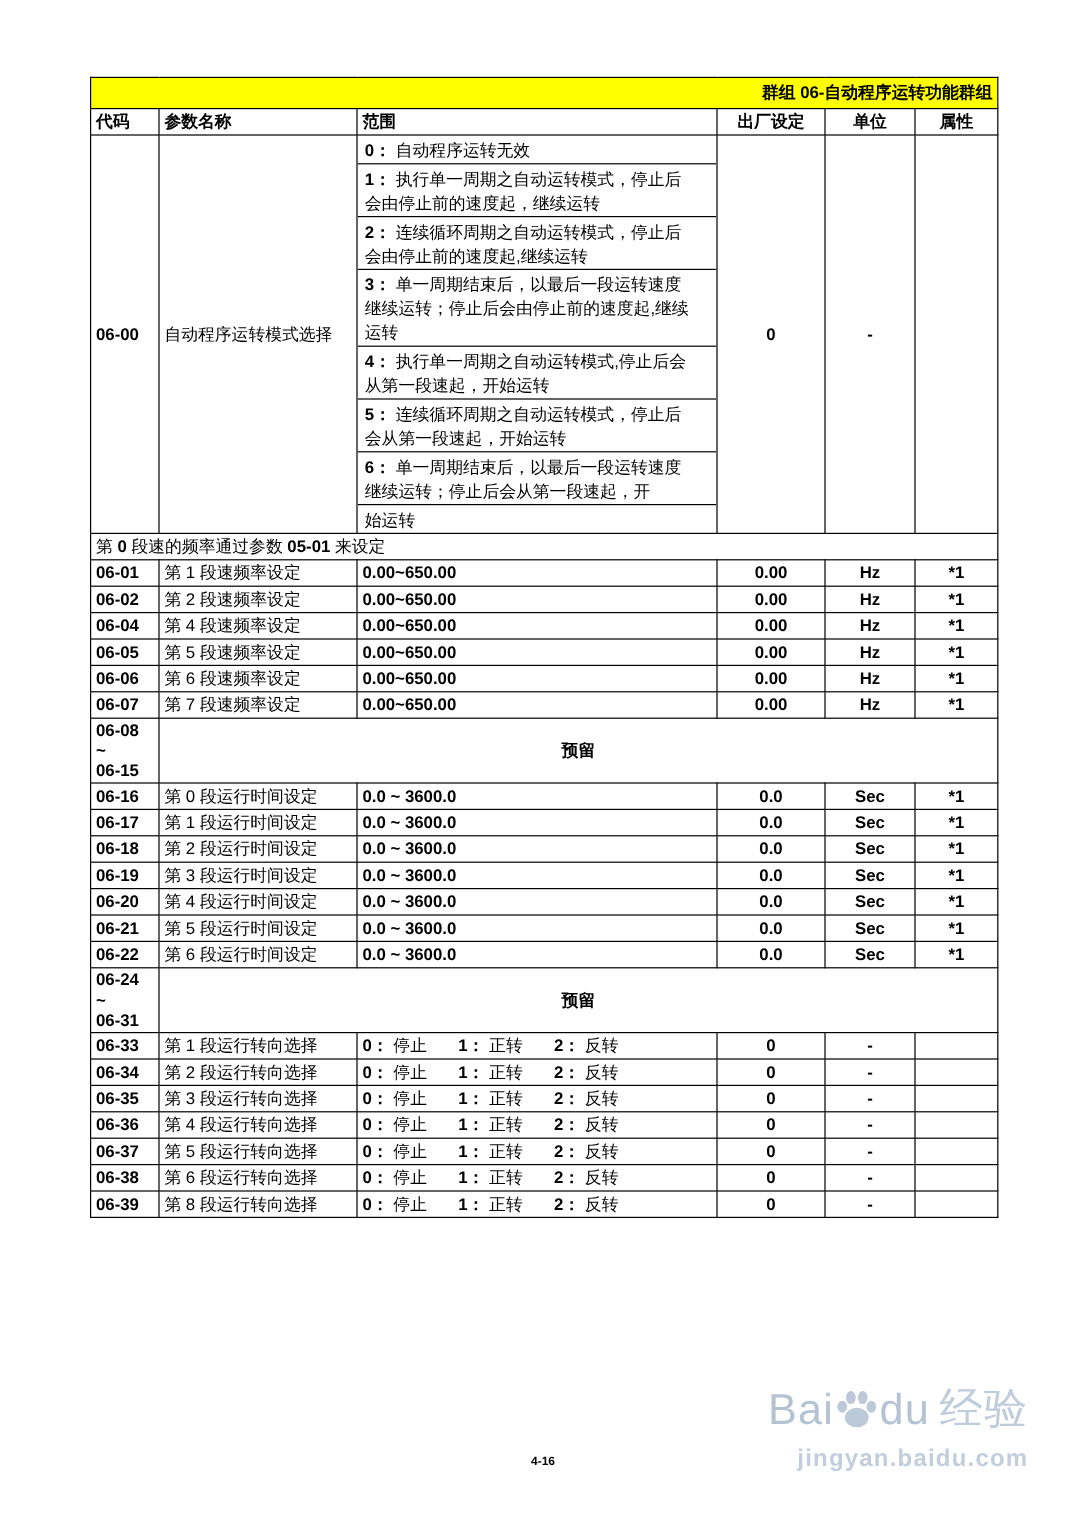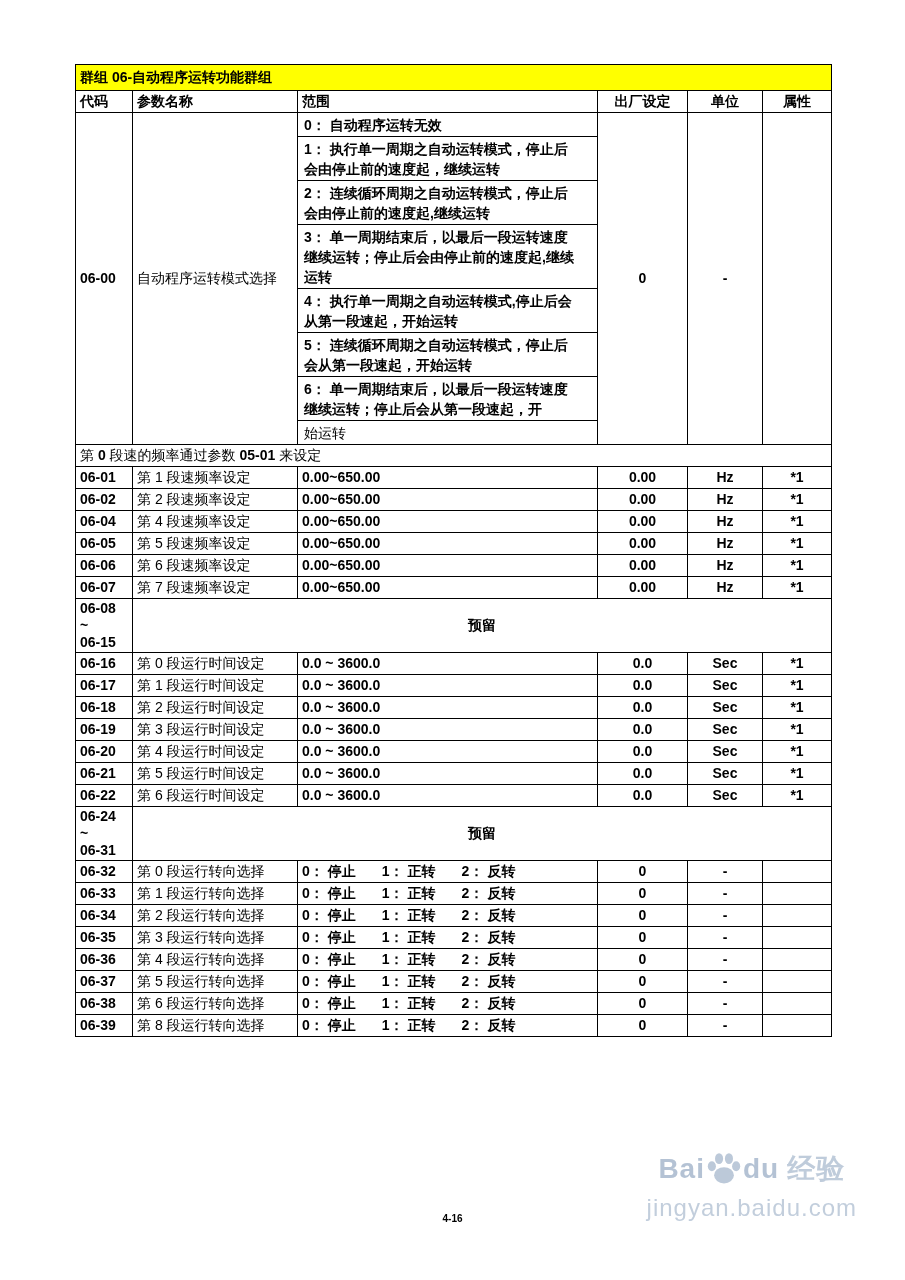--- a/index.html
+++ b/index.html
@@ -9,54 +9,54 @@
 
   table.param{position:absolute;left:75px;top:64px;width:756px;border-collapse:collapse;table-layout:fixed}
   .param td{border:1px solid #000;font-size:14px;line-height:17px;padding:2px 4px;vertical-align:middle;overflow:hidden;word-break:break-all}
   col.w-code{width:57px}
   col.w-name{width:165px}
   col.w-range{width:300px}
   col.w-def{width:90px}
   col.w-unit{width:75px}
   col.w-attr{width:69px}
 
-  .title{background:#ffff00;text-align:left;font-weight:bold;font-size:15px;height:26px;padding:3px}
+  .title{background:#ffff00;text-align:right;font-weight:bold;font-size:15px;height:26px;padding:3px}
   .hd{font-weight:bold;height:22px}
   .hl{text-align:left;padding-left:8px}
   .hc{text-align:center}
 
   .c-code{font-weight:bold;padding-left:8px;height:22px}
   .c-name{padding-left:6px}
   .c-range{font-weight:bold;padding-left:7px}
   .c-def,.c-unit,.c-attr{font-weight:bold;text-align:center}
   .vb{vertical-align:bottom}
   .name-wrap{max-width:142px;line-height:20px;padding-bottom:1px}
 
   td.opts{padding:0;vertical-align:top;font-weight:normal}
   .option{border-bottom:1px solid #000;padding:2px 16px 1px 6px;line-height:20px}
   .onum{font-weight:bold;margin-right:4px}
-  .otxt{font-weight:bold}
+  .otxt{font-weight:normal}
   .overflow{padding:2px 6px 1px;line-height:20px}
 
   .note{font-weight:normal;padding-left:8px;height:22px}
   .note .b{font-weight:bold}
 
   .reserved .c-code{padding-top:1px;padding-bottom:1px}
   .reserved .c-code div{line-height:17px}
   .res-label{text-align:center;font-weight:bold}
 
   .gap{margin-right:26px}
 
   .pageno{position:absolute;left:0;width:905px;top:1213px;text-align:center;font-weight:bold;font-size:10px}
 
   .wm{position:absolute;right:48px;top:1150px;text-align:right;color:#a2b4ca}
-  .wm-main{font-size:28px;font-weight:bold;opacity:.8;display:flex;align-items:center;justify-content:center;letter-spacing:1px}
+  .wm-main{font-size:36px;font-weight:normal;opacity:.8;display:flex;align-items:center;justify-content:center;letter-spacing:1px}
   .wm-cjk{margin-left:8px;opacity:.85}
   .paw{margin:0 1px;display:inline-block}
-  .wm-url{font-size:24px;opacity:.65;margin-top:6px;letter-spacing:1px;font-weight:normal}
+  .wm-url{font-size:20px;opacity:.65;margin-top:6px;letter-spacing:1px;font-weight:bold}
 </style>
 </head>
 <body>
 
 <div class="page">
 
 <table class="param">
 <colgroup>
         <col class="w-code">
         <col class="w-name">
@@ -219,28 +219,20 @@
 
 <tr class="reserved">
   <td class="c-code">
     <div>06-24</div>
     <div>~</div>
     <div>06-31</div>
   </td>
   <td colspan="5" class="res-label">预留</td>
 </tr>
 
-<tr>
-  <td class="c-code">06-32</td>
-  <td class="c-name">第 0 段运行转向选择</td>
-  <td class="c-range"><span class="onum">0：</span><span class="otxt gap">停止</span><span class="onum">1：</span><span class="otxt gap">正转</span><span class="onum">2：</span><span class="otxt">反转</span></td>
-  <td class="c-def">0</td>
-  <td class="c-unit">-</td>
-  <td class="c-attr"></td>
-</tr>
 <tr>
   <td class="c-code">06-33</td>
   <td class="c-name">第 1 段运行转向选择</td>
   <td class="c-range"><span class="onum">0：</span><span class="otxt gap">停止</span><span class="onum">1：</span><span class="otxt gap">正转</span><span class="onum">2：</span><span class="otxt">反转</span></td>
   <td class="c-def">0</td>
   <td class="c-unit">-</td>
   <td class="c-attr"></td>
 </tr>
 <tr>
   <td class="c-code">06-34</td>

